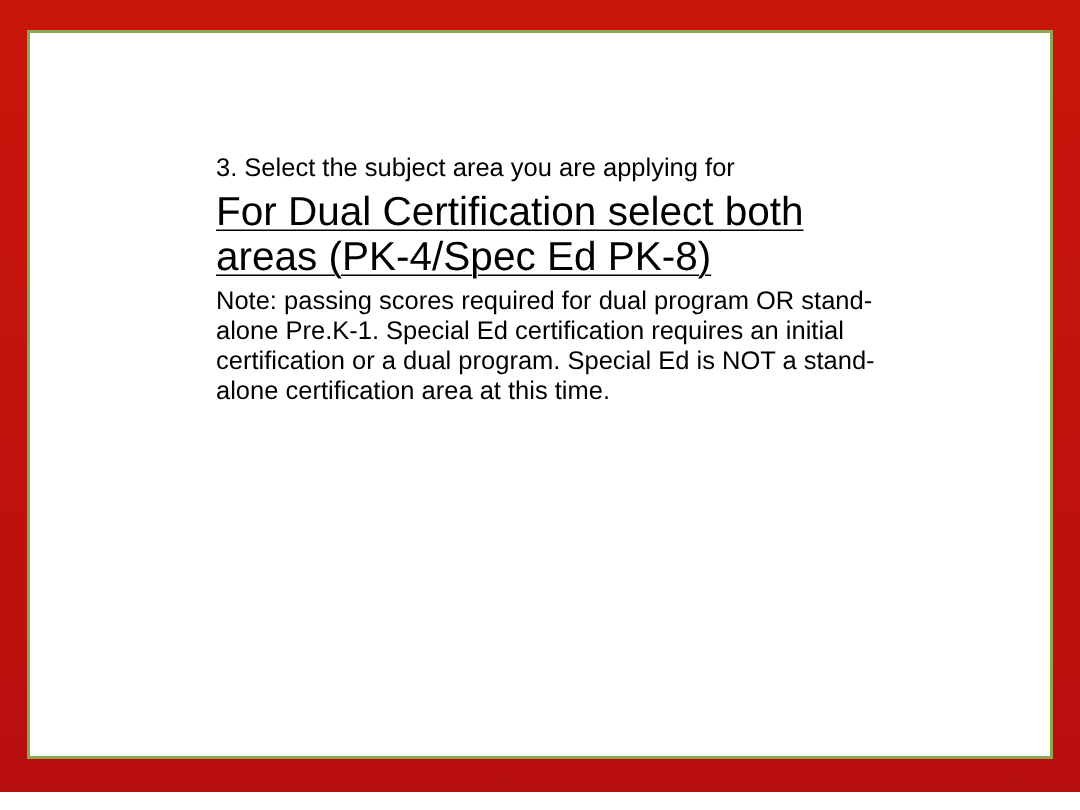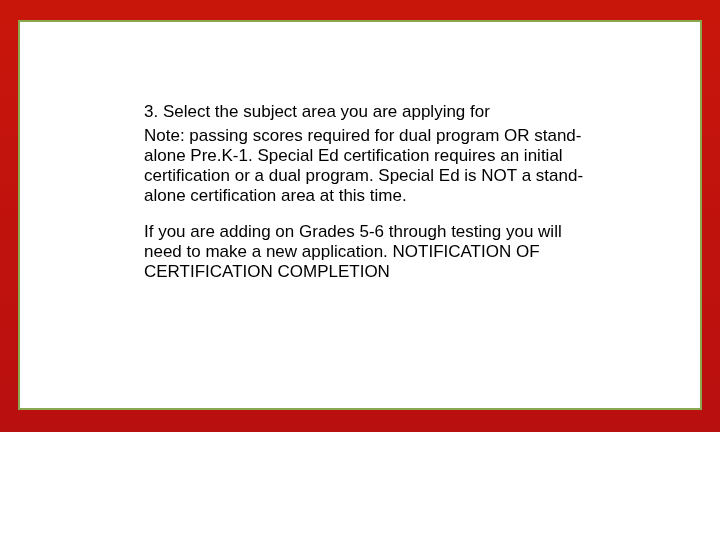--- a/index.html
+++ b/index.html
@@ -5,21 +5,21 @@
   html, body {
     margin: 0;
     padding: 0;
     width: 720px;
     height: 540px;
     overflow: hidden;
     font-family: "Comic Sans MS", "Comic Sans", cursive, sans-serif;
   }
   .stage {
     width: 720px;
-    height: 432px;
+    height: 528px;
     background: linear-gradient(to bottom, #c9160b 0%, #b80f0f 100%);
     position: relative;
     box-sizing: border-box;
     padding: 20px 18px 22px 18px;
   }
   .panel {
     width: 100%;
     height: 100%;
     background: #ffffff;
     border: 2px solid #8aa84f;
@@ -60,17 +60,17 @@
     margin: 0;
   }
 </style>
 </head>
 <body>
 
 <div class="stage">
   <div class="panel">
     <div class="content">
       <p class="step">3.  Select the subject area you are applying for</p>
+      <p class="headline">For Dual Certification select both areas (PK-4/Spec Ed PK-8)</p>
       <p class="note">Note: passing scores required for dual program OR stand-alone Pre.K-1.  Special Ed certification requires an initial certification or a dual program.  Special Ed is NOT a stand-alone certification area at this time.</p>
-      <p class="addon">If you are adding on Grades 5-6 through testing you will need to make a new application.  NOTIFICATION OF CERTIFICATION COMPLETION</p>
     </div>
   </div>
 </div>
 
 </body></html>

